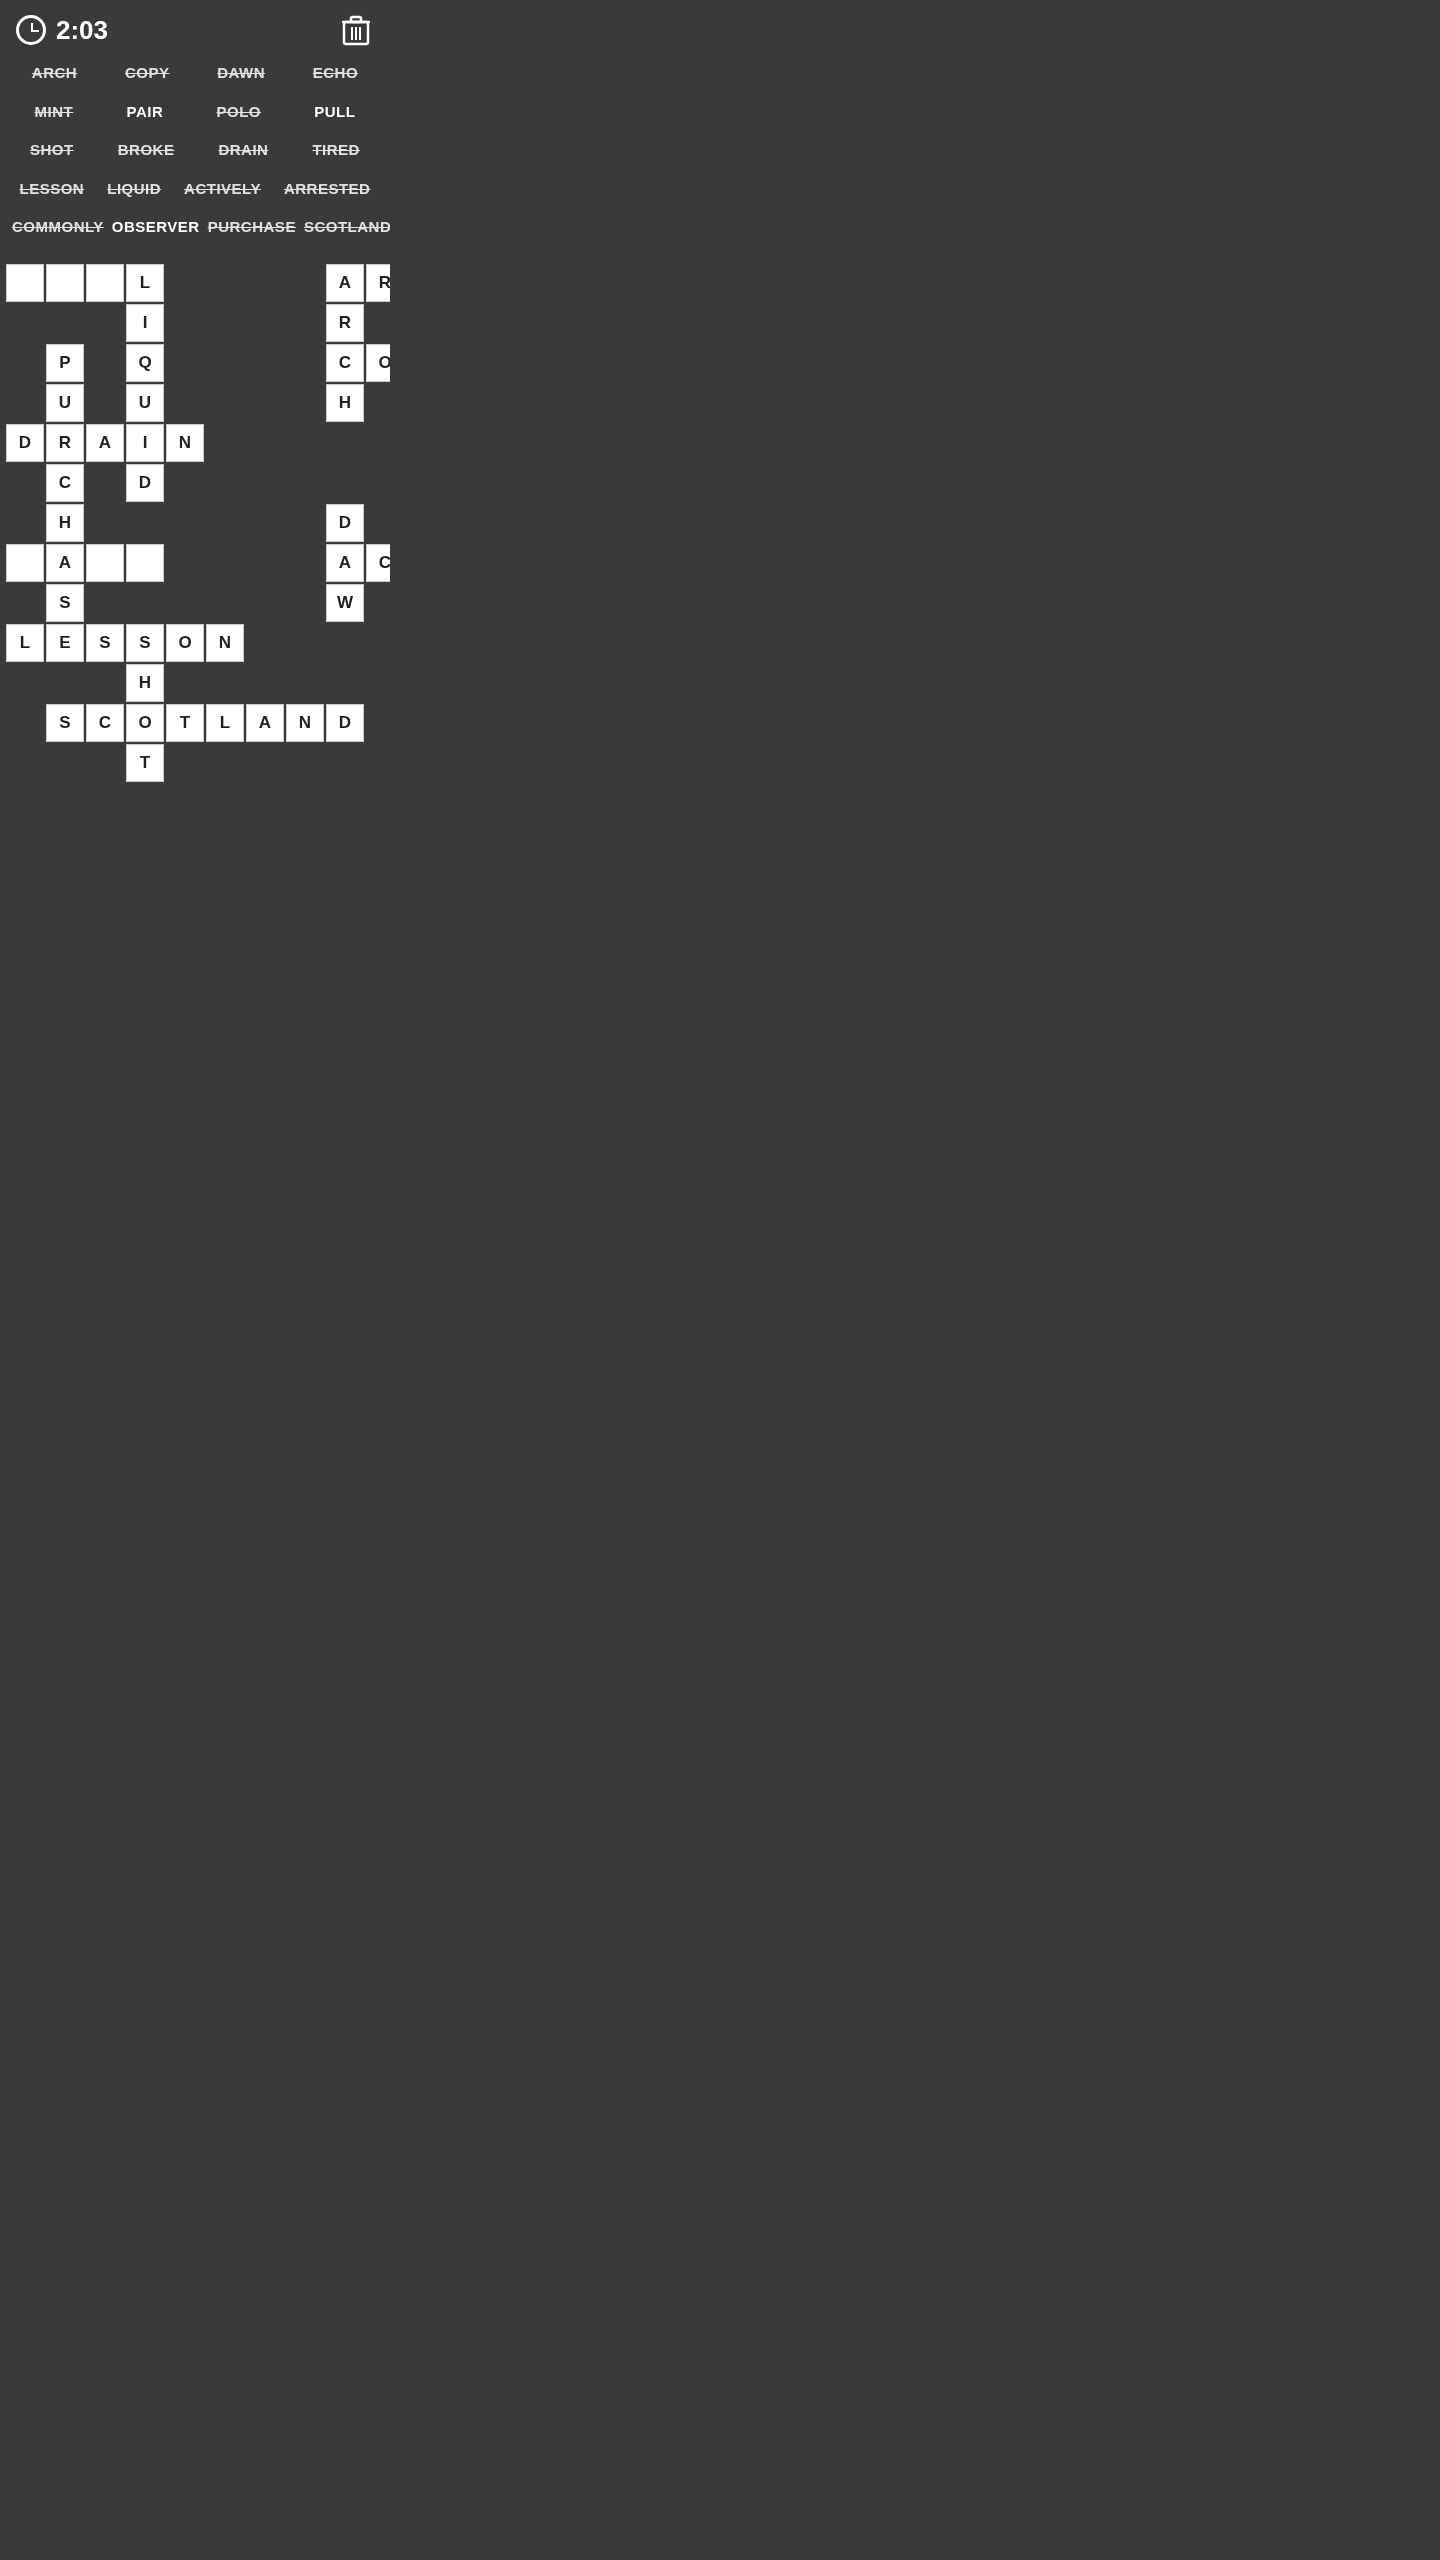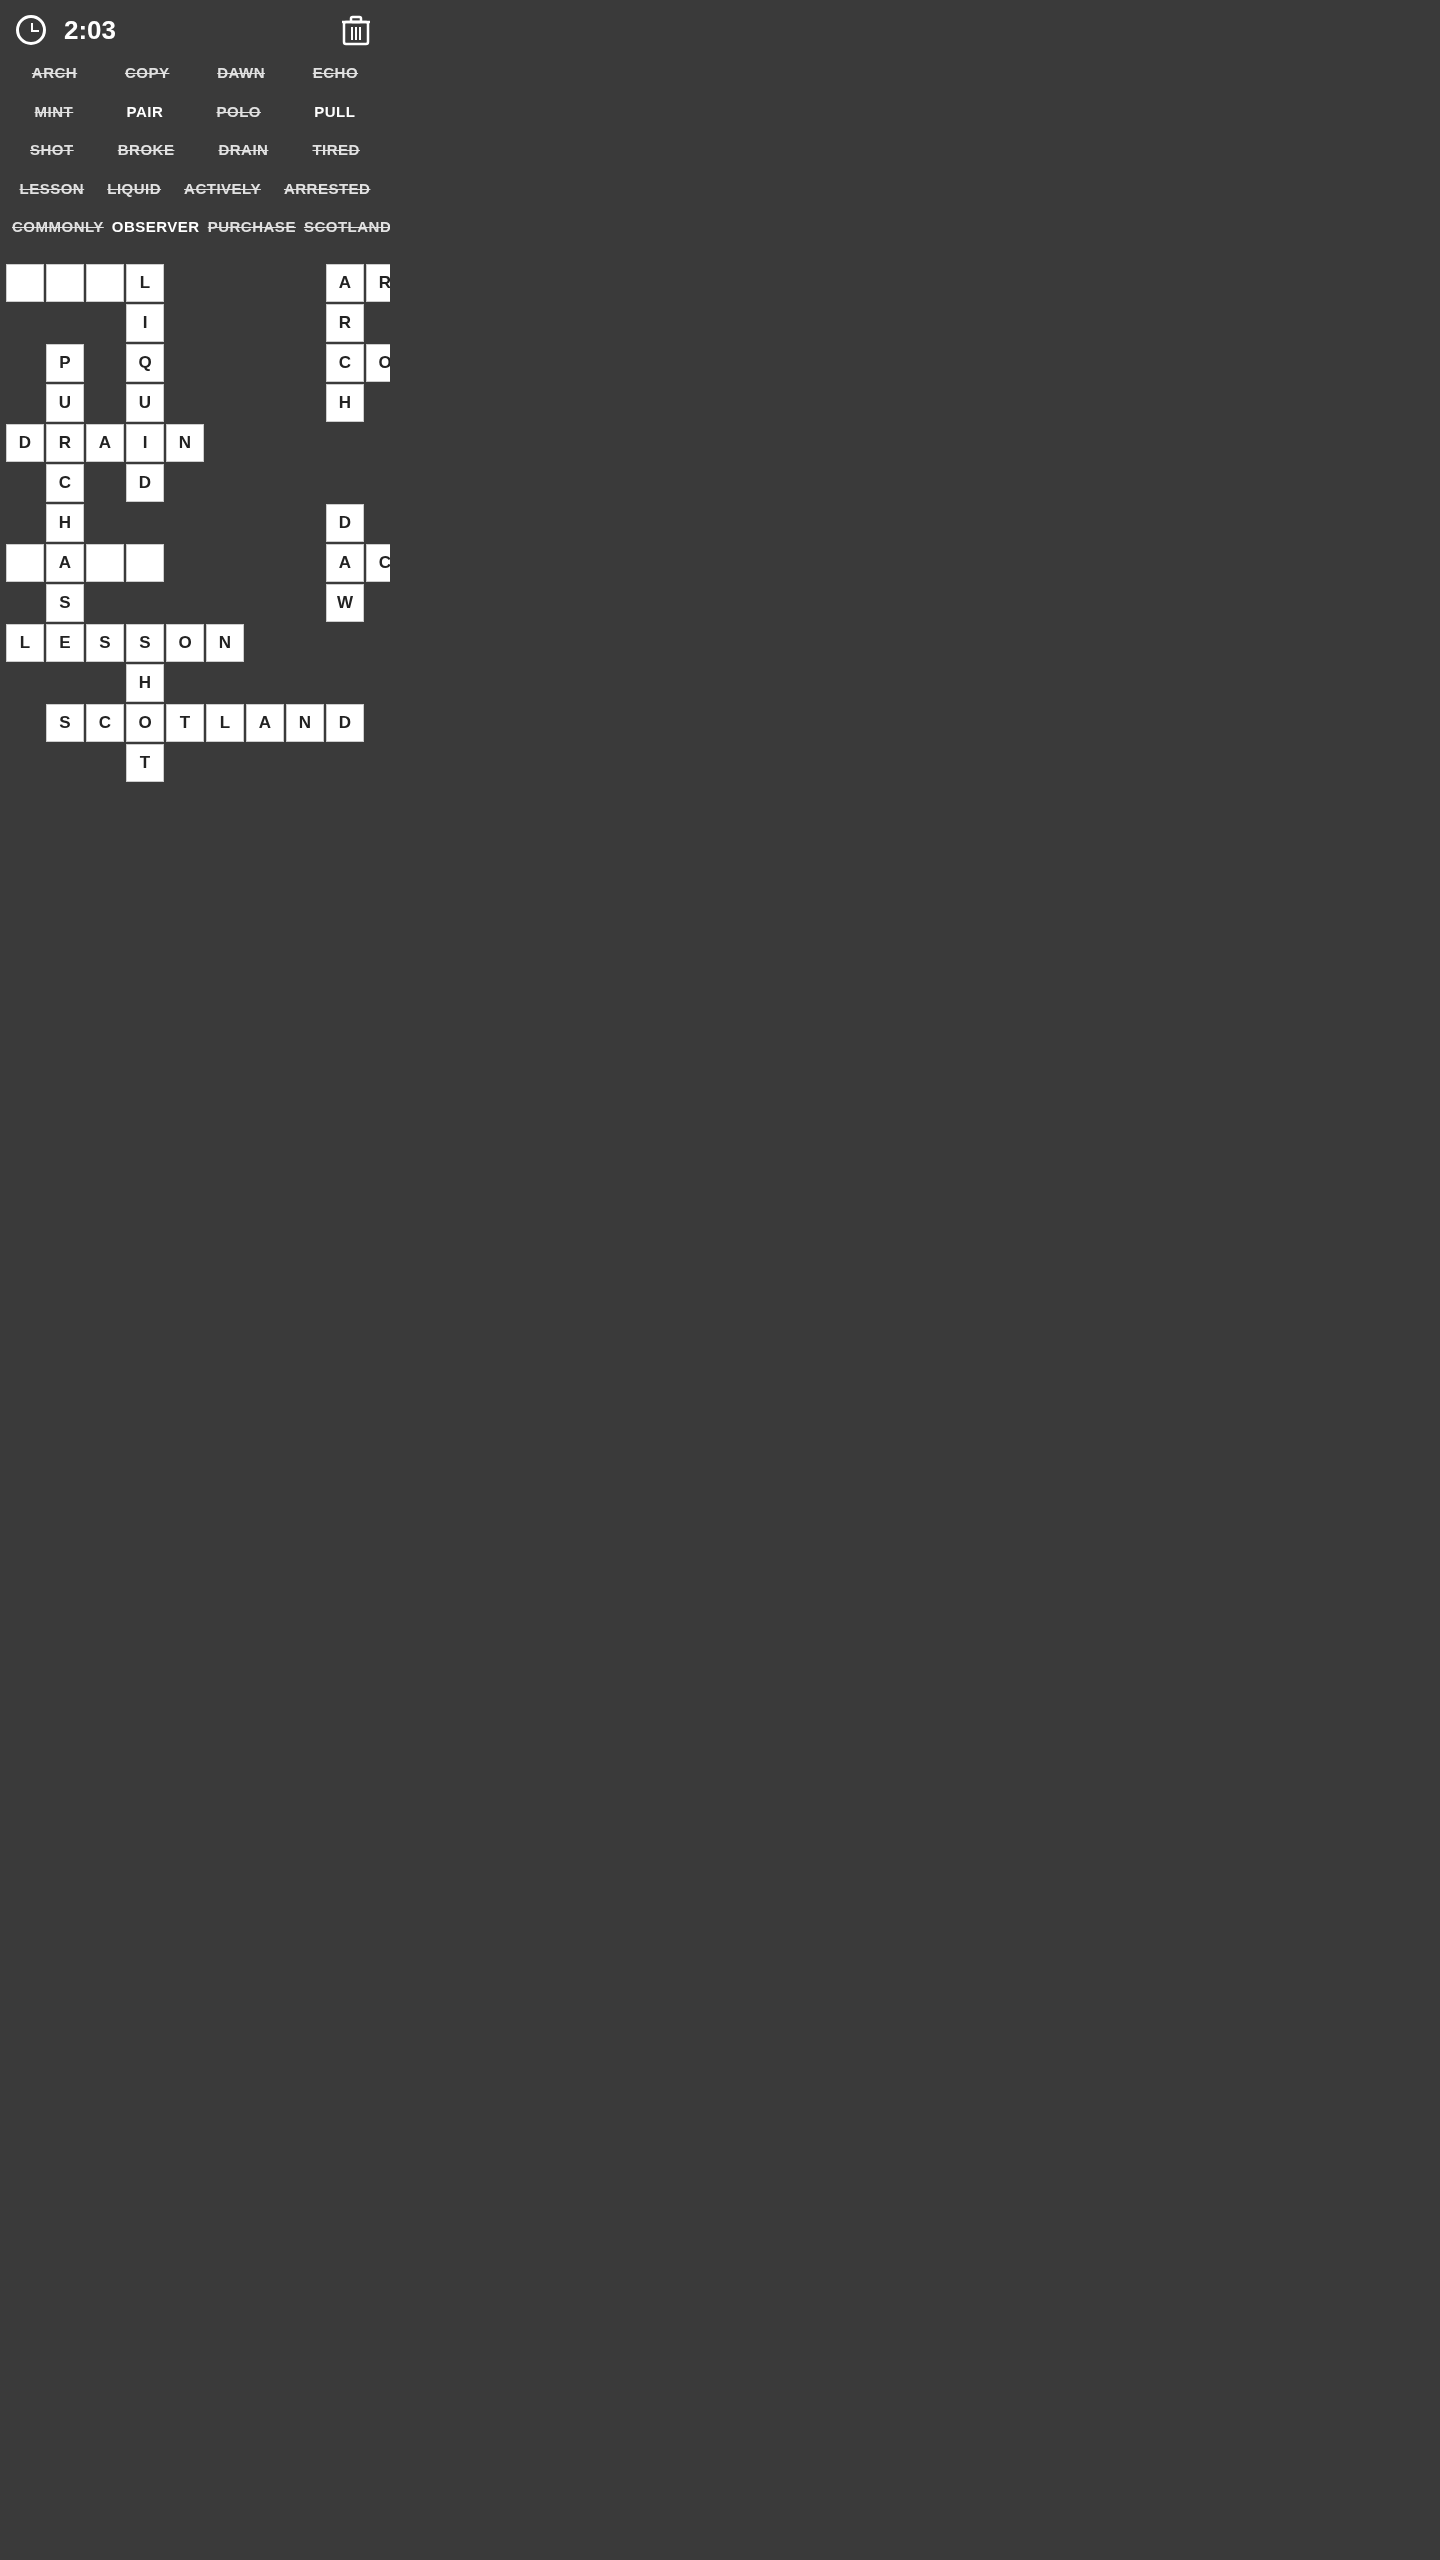--- a/index.html
+++ b/index.html
@@ -16,21 +16,21 @@
     .header {
       display: flex;
       align-items: center;
       justify-content: space-between;
       padding: 12px 16px 8px 16px;
     }
 
     .timer-area {
       display: flex;
       align-items: center;
-      gap: 18px;
+      gap: 10px;
     }
 
     .clock-icon {
       width: 30px;
       height: 30px;
       border: 3px solid #fff;
       border-radius: 50%;
       position: relative;
       display: flex;
       align-items: center;

